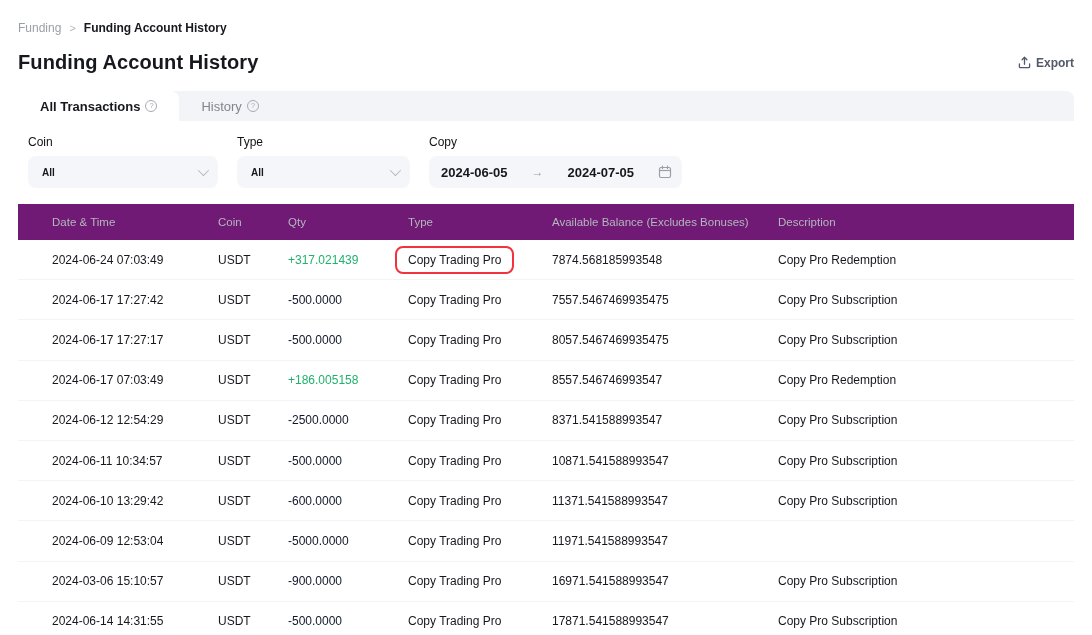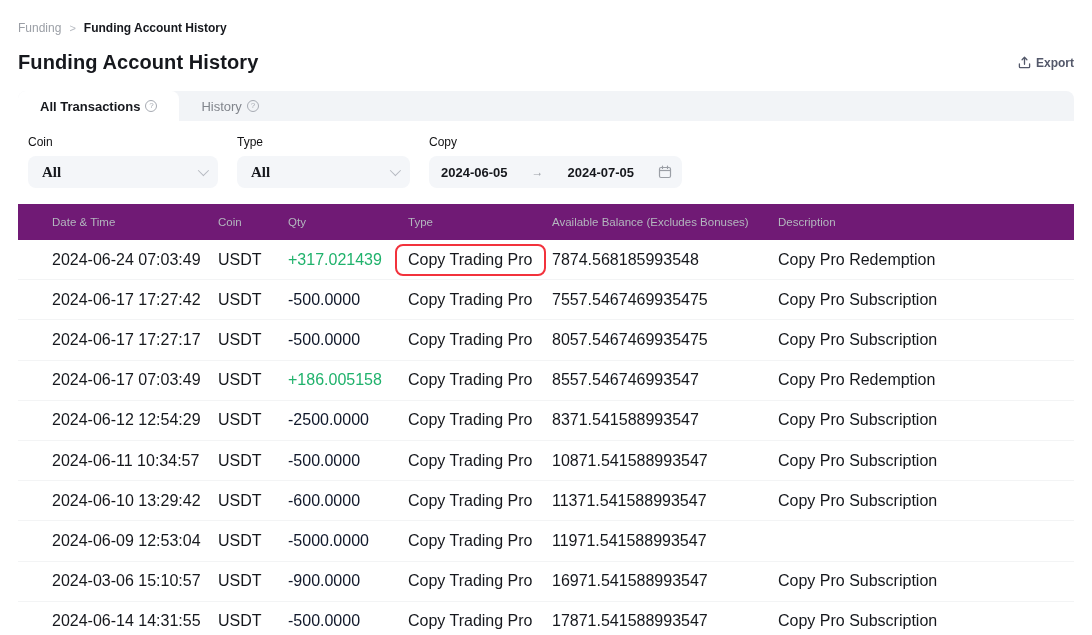--- a/index.html
+++ b/index.html
@@ -65,21 +65,21 @@
   
   .filters {
     display: flex; gap: 19px;
     padding: 14px 0 0 28px;
   }
   .filter-label { font-size: 12px; color: #121214; margin-bottom: 7px; }
   .select-box {
     height: 32px; background: #f4f6f9; border-radius: 8px;
     display: flex; align-items: center; justify-content: space-between;
     padding: 0 12px 0 14px; cursor: pointer;
-    font-size: 15px; font-weight: 600; color: #16181d; font-family: Liberation Serif, serif;
+    font-size: 10px; font-weight: 600; color: #16181d;
   }
   .select-coin { width: 190px; }
   .select-type { width: 173px; }
   .chevron {
     width: 8px; height: 8px;
     border-right: 1.5px solid #b6bac1; border-bottom: 1.5px solid #b6bac1;
     transform: rotate(45deg) translateY(-2px);
   }
   .date-box {
     height: 32px; background: #f4f6f9; border-radius: 8px;
@@ -98,21 +98,21 @@
     background: #701a75;
     height: 36px; align-items: center;
     padding-left: 34px;
     font-size: 11.5px; color: #b3b7be;
   }
   .trow {
     display: grid;
     grid-template-columns: 166px 70px 120px 144px 226px 1fr;
     height: 40.2px; align-items: center;
     padding-left: 34px;
-    font-size: 16px; color: #16181d;
+    font-size: 12px; color: #16181d;
     border-bottom: 1px solid #f3f4f5;
     background: #fff;
   }
   .trow .qty.positive { color: #20b26c; }
   .trow .qty.negative { color: #0f172a; }
   .type-box {
     display: inline-block;
     border: 2.5px solid #f2323c;
     border-radius: 8px;
     padding: 5px 11px;

